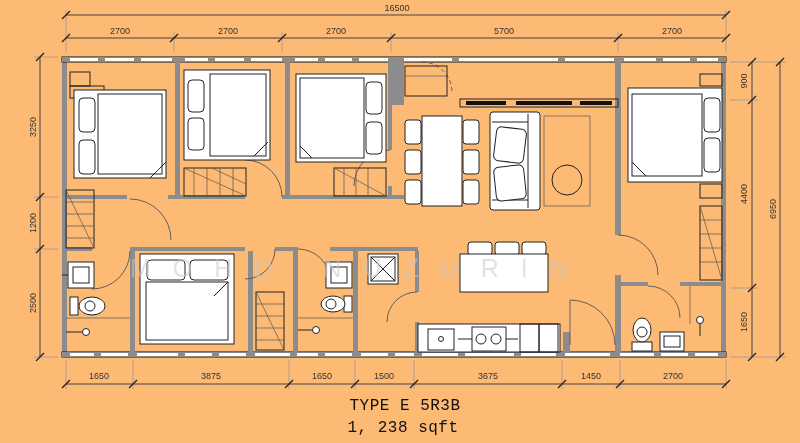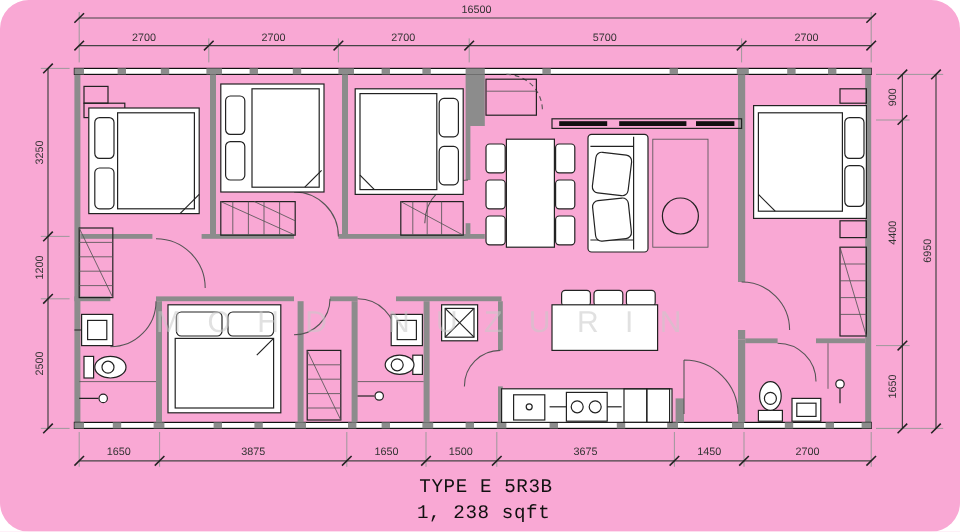--- a/index.html
+++ b/index.html
@@ -1,16 +1,16 @@
 <!DOCTYPE html>
 <html><head>
 <meta charset="utf-8">
 <style>
   html,body{margin:0;padding:0;background:#fff;}
-  .stage{position:relative;width:800px;height:443px;background:#f9a8d4;overflow:hidden;border-radius:24px;}
+  .stage{position:relative;width:800px;height:443px;background:#fdba74;overflow:hidden;}
   svg{display:block;}
   .dim-line{stroke:#444;stroke-width:1;fill:none;}
   .ext{stroke:#999;stroke-width:0.8;}
   .tkl{stroke:#222;stroke-width:1.3;}
   .dimtxt{font:9px "Liberation Sans", sans-serif;fill:#333;}
   .wall{fill:#8c8c8c;}
   .winstrip{fill:#fff;stroke:#111;stroke-width:1;}
   .post{fill:#8c8c8c;}
   .fur{stroke:#222;stroke-width:1;fill:#fff;}
   .furl{stroke:#222;stroke-width:1;fill:none;}

